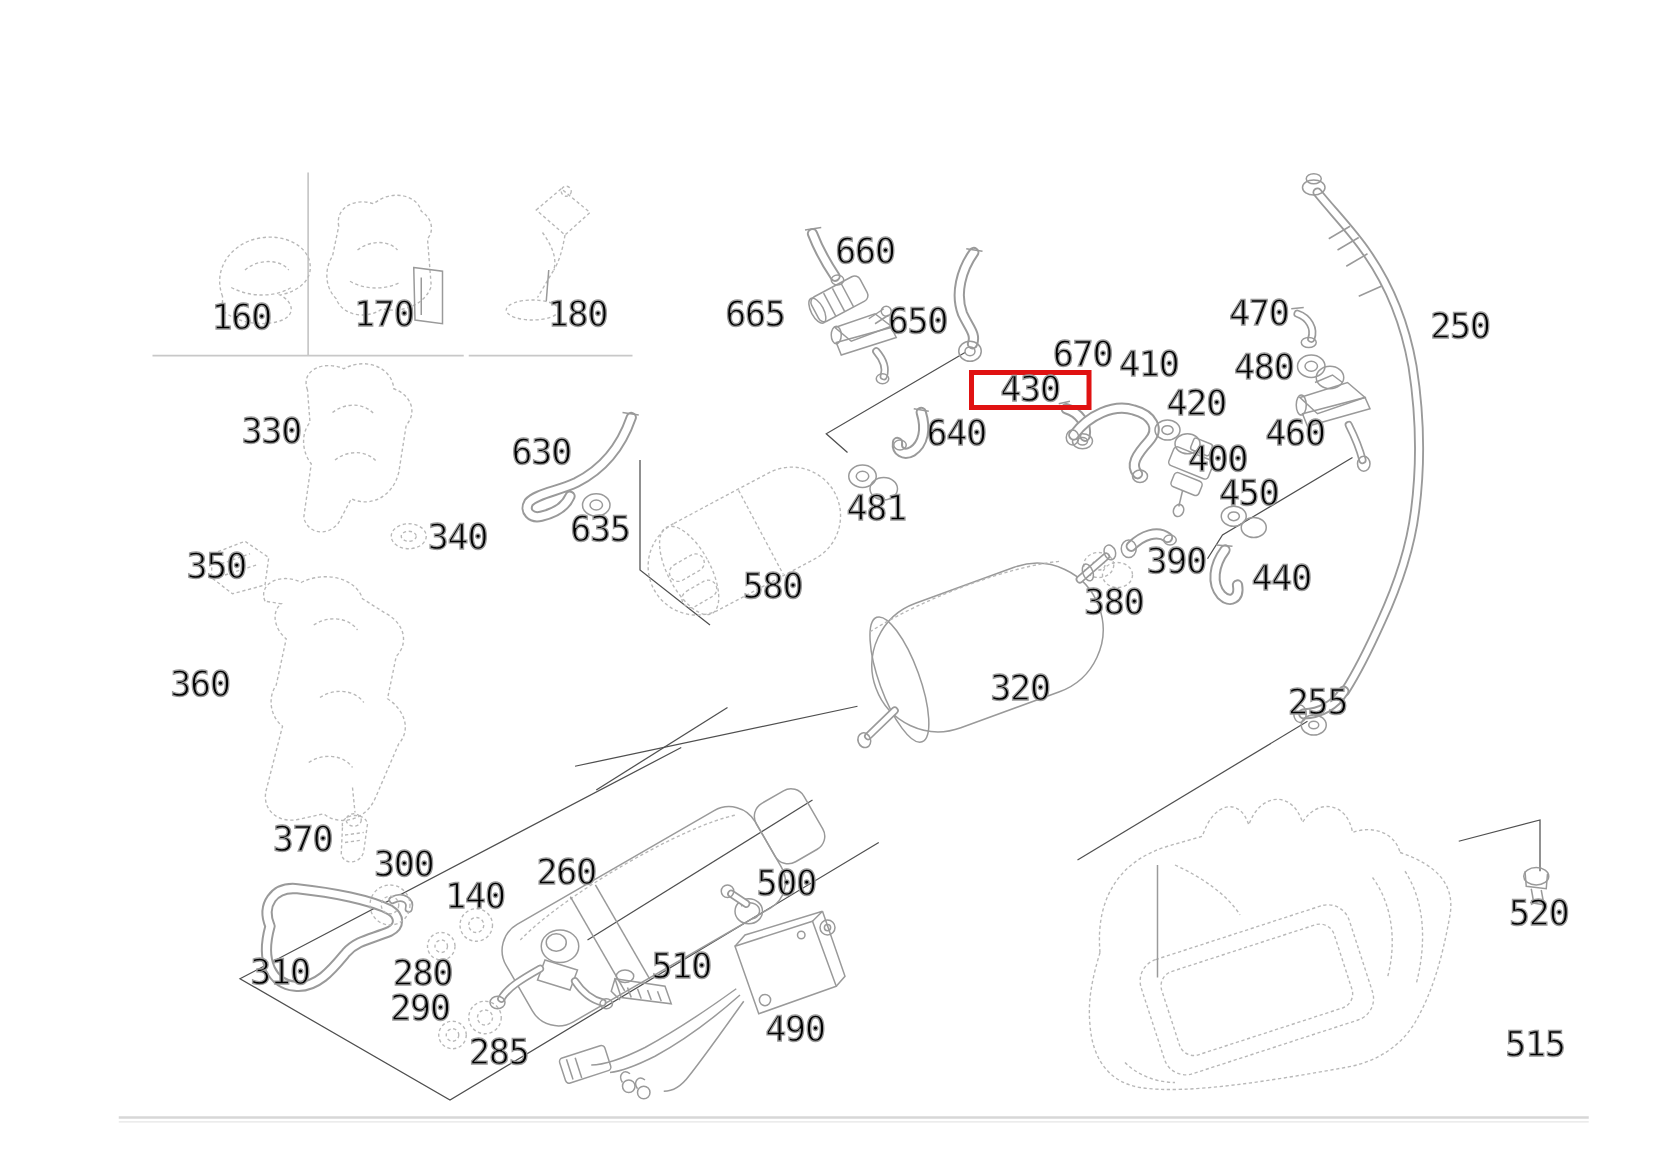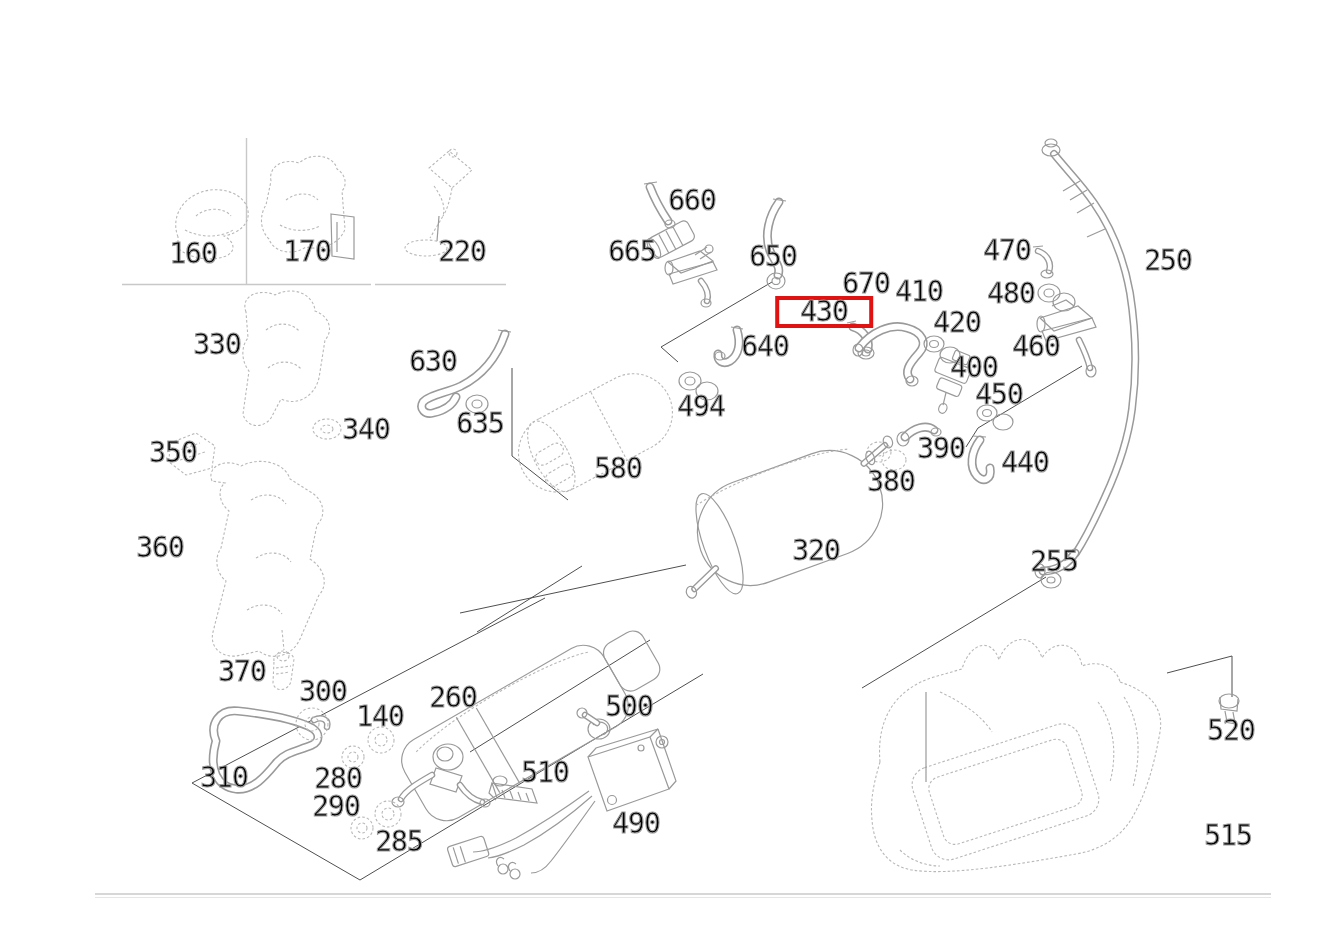--- a/index.html
+++ b/index.html
@@ -384,33 +384,33 @@
       <path class="p" d="M1220,697 L1221,709 L1237,711 L1238,699"></path>
       <path class="p" d="M1225,711 L1227,722"></path>
       <path class="p" d="M1233,712 L1235,723"></path>
       <path class="p" d="M1224,722 L1236,724"></path>
     </g>
   </svg>
 
   <div id="labels">
       <div class="part-label" style="left: 193px; top: 254px;">160</div>
       <div class="part-label" style="left: 307px; top: 252px;">170</div>
-      <div class="part-label" style="left: 462px; top: 252px;">220</div>
+      <div class="part-label" style="left: 462px; top: 252px;">180</div>
       <div class="part-label" style="left: 217px; top: 345px;">330</div>
       <div class="part-label" style="left: 366px; top: 430px;">340</div>
       <div class="part-label" style="left: 157px; top: 453px; margin-left: 16px;">350</div>
       <div class="part-label" style="left: 160px; top: 548px;">360</div>
       <div class="part-label" style="left: 242px; top: 672px; text-align: right;">370</div>
       <div class="part-label" style="left: 433px; top: 362px;">630</div>
       <div class="part-label" style="left: 480px; top: 424px;">635</div>
       <div class="part-label" style="left: 618px; top: 469px;">580</div>
-      <div class="part-label" style="left: 701px; top: 407px;">494</div>
+      <div class="part-label" style="left: 701px; top: 407px;">481</div>
       <div class="part-label" style="left: 692px; top: 201px;">660</div>
-      <div class="part-label" style="left: 632px; top: 252px;">665</div>
-      <div class="part-label" style="left: 734px; top: 257px; margin-left: 39px;">650</div>
+      <div class="part-label" style="left: 604px; top: 252px;">665</div>
+      <div class="part-label" style="left: 734px; top: 257px;">650</div>
       <div class="part-label" style="left: 822px; top: 284px; margin-left: 44px;">670</div>
       <div class="part-label" style="left: 765px; top: 347px;">640</div>
       <div class="part-label highlighted" style="left: 824px; top: 312px;">430</div>
       <div class="part-label" style="left: 919px; top: 292px;">410</div>
       <div class="part-label" style="left: 957px; top: 323px;">420</div>
       <div class="part-label" style="left: 974px; top: 368px;">400</div>
       <div class="part-label" style="left: 999px; top: 395px;">450</div>
       <div class="part-label" style="left: 1007px; top: 251px;">470</div>
       <div class="part-label" style="left: 1011px; top: 294px;">480</div>
       <div class="part-label" style="left: 1036px; top: 347px;">460</div>

